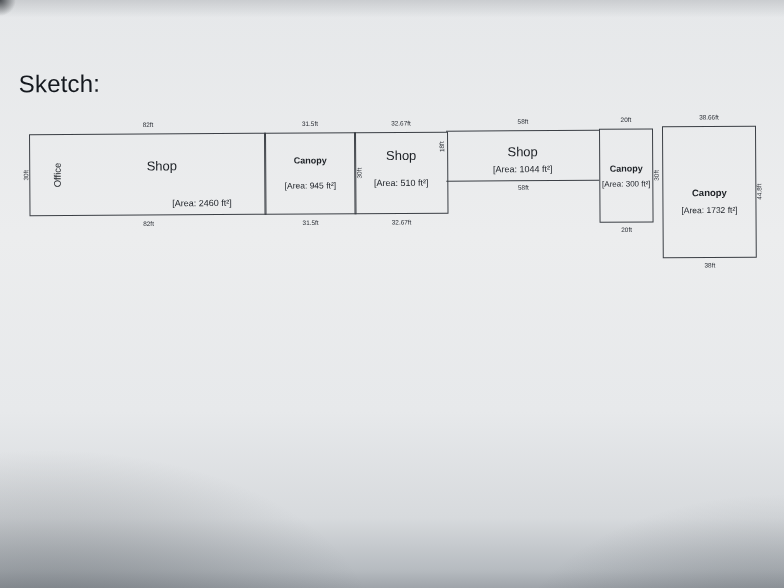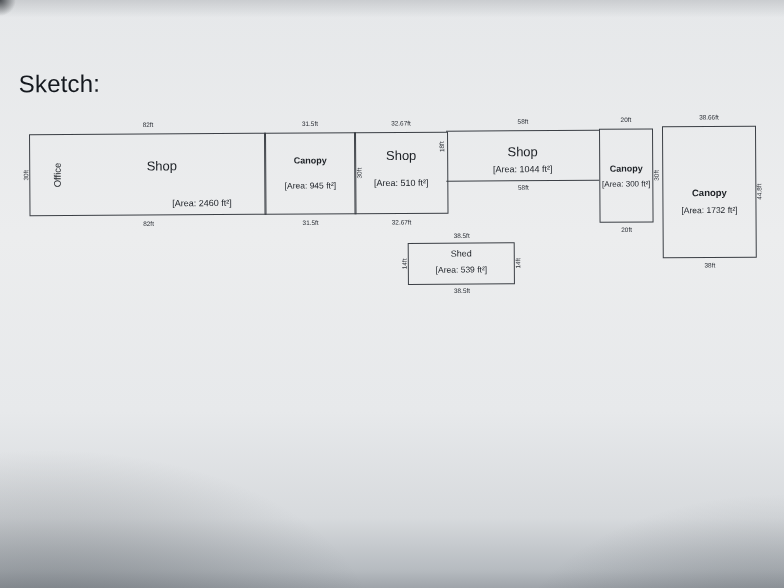--- a/index.html
+++ b/index.html
@@ -105,23 +105,15 @@
     </div>
 
     <div class="bld" style="left:663px; top:128px; width:92px; height:130px;">
       <div class="dim top">38.66ft</div>
       <div class="dim bottom" style="bottom:-13px;">38ft</div>
       <div class="dim right">44.8ft</div>
       <div class="bname bold" style="top:60px; font-size:9.5px;">Canopy</div>
       <div class="barea" style="top:78px; font-size:8.5px;">[Area: 1732 ft²]</div>
     </div>
 
-    <div class="bld" style="left:408px; top:243px; width:105px; height:40px;">
-      <div class="dim top" style="top:-12px;">38.5ft</div>
-      <div class="dim bottom" style="bottom:-12px;">38.5ft</div>
-      <div class="dim left">14ft</div>
-      <div class="dim right">14ft</div>
-      <div class="bname" style="top:5px; font-size:9px;">Shed</div>
-      <div class="barea" style="top:21px; font-size:8.5px;">[Area: 539 ft²]</div>
-    </div>
 
   </div>
 </div>
 
 </body></html>

